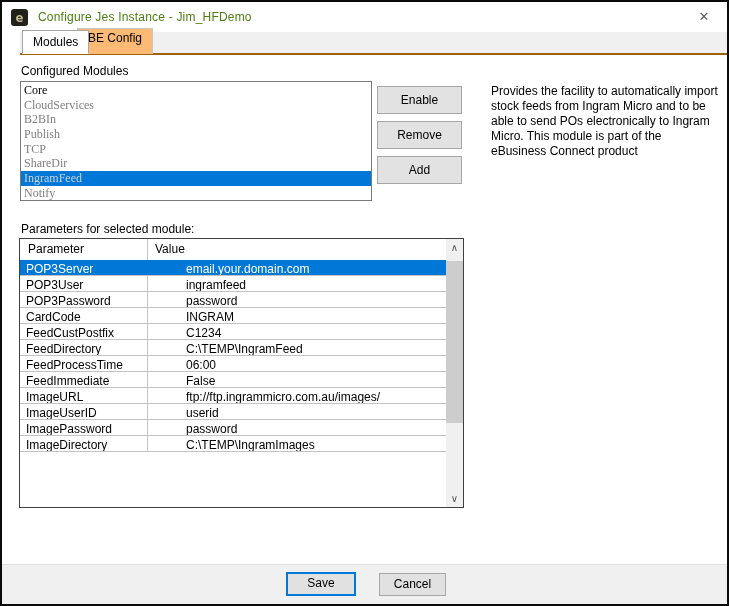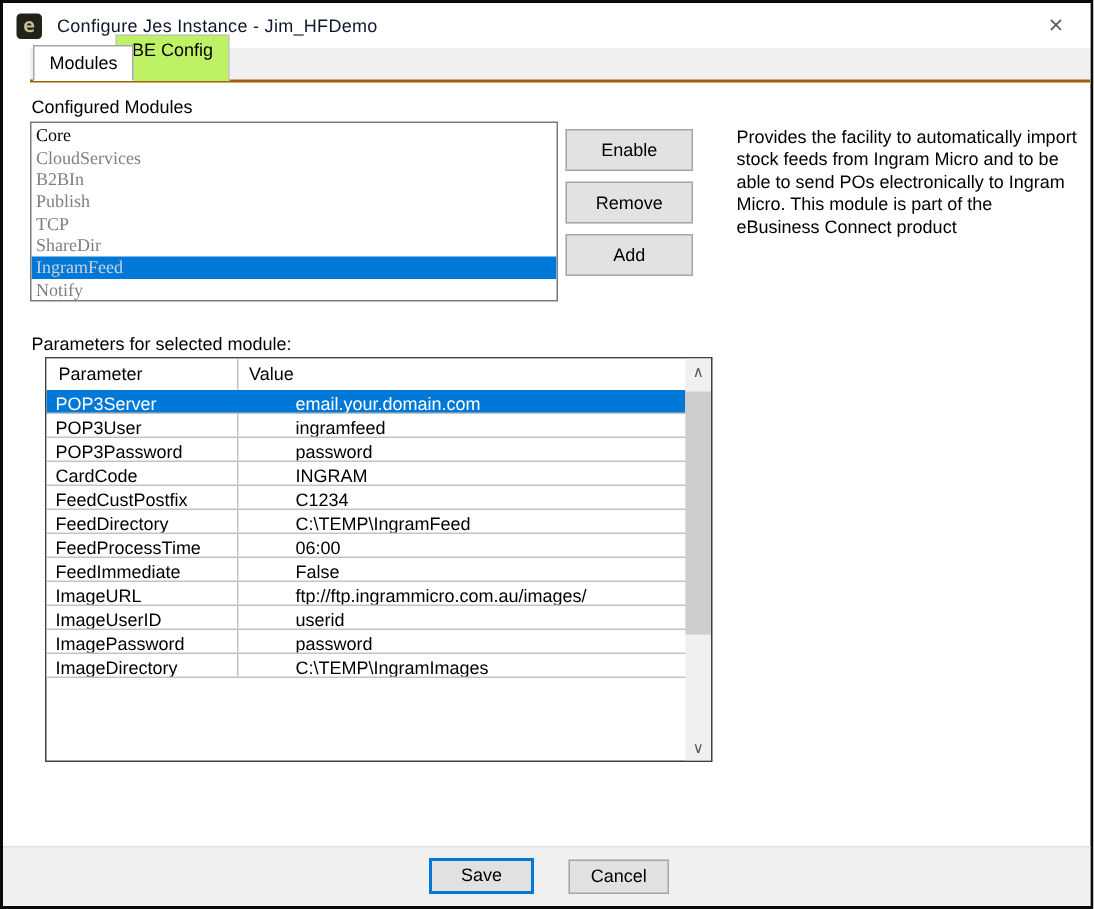--- a/index.html
+++ b/index.html
@@ -11,36 +11,36 @@
     background:#fff; border:2px solid #0a0a0a; overflow:hidden;
   }
 
   
   .titlebar { position:absolute; top:0; left:0; right:0; height:30px; background:#fff; display:flex; align-items:center; }
   .app-icon {
     margin-left:9px; width:17px; height:17px; background:#22221a; border-radius:3px;
     color:#c6bd95; font-family:"DejaVu Sans Mono", monospace; font-weight:bold; font-size:13px;
     display:flex; align-items:center; justify-content:center; line-height:1;
   }
-  .title-text { margin-left:10px; color:#0f172a; letter-spacing:.2px; }
+  .title-text { margin-left:10px; color:#4d7c0f; letter-spacing:.2px; }
   .close-btn {
     position:absolute; right:2px; top:0; width:42px; height:29px;
     display:flex; align-items:center; justify-content:center;
     color:#5f5f5f; font-size:13px; cursor:default;
   }
 
   
   .tabstrip { position:absolute; top:30px; left:18px; right:0; height:23px; background:#f0f0f0; border-bottom:2px solid #a16207; }
   .tab { position:absolute; bottom:-1px; padding:0 10px; white-space:nowrap; }
   .tab.active {
     left:2px; height:24px; line-height:22px; background:#fff;
     border:1px solid #a5a5a5; border-bottom:1px solid #fff; z-index:2;
   }
   .tab.inactive {
-    left:57px; height:31px; line-height:19px; background:#bef264;
+    left:57px; height:26px; line-height:19px; background:#fdba74;
     border:1px solid #c6c6c6; border-bottom:none;
   }
 
   
   .sec-label { position:absolute; left:19px; }
   .lbl-modules { top:62px; }
   .lbl-params { top:220px; }
 
   
   .listbox {
@@ -58,21 +58,21 @@
     background:#e2e2e2; border:1px solid #a6a6a6;
     font-family:"Liberation Sans", sans-serif; font-size:12px; color:#000;
     text-align:center; line-height:20px; cursor:default;
   }
 
   
   .module-desc { position:absolute; left:489px; top:82px; width:228px; line-height:15px; color:#000; }
 
   
   .param-table {
-    position:absolute; left:28px; top:236px; width:445px; height:270px;
+    position:absolute; left:17px; top:236px; width:445px; height:270px;
     background:#fff; border:1px solid #404040; overflow:hidden;
   }
   .t-header { display:flex; height:21px; background:#fff; }
   .th { line-height:20px; color:#000; }
   .th-param { width:128px; border-right:1px solid #c3c3c3; padding-left:8px; }
   .th-value { flex:1; padding-left:7px; }
   .t-rows { position:absolute; top:21px; left:0; right:17px; }
   .trow { display:flex; height:16px; border-bottom:1px solid #c3c3c3; background:#fff;gap:31px; }
   .td { line-height:19px; white-space:nowrap; overflow:hidden; }
   .td-param { width:128px; border-right:1px solid #c3c3c3; padding-left:6px; }

